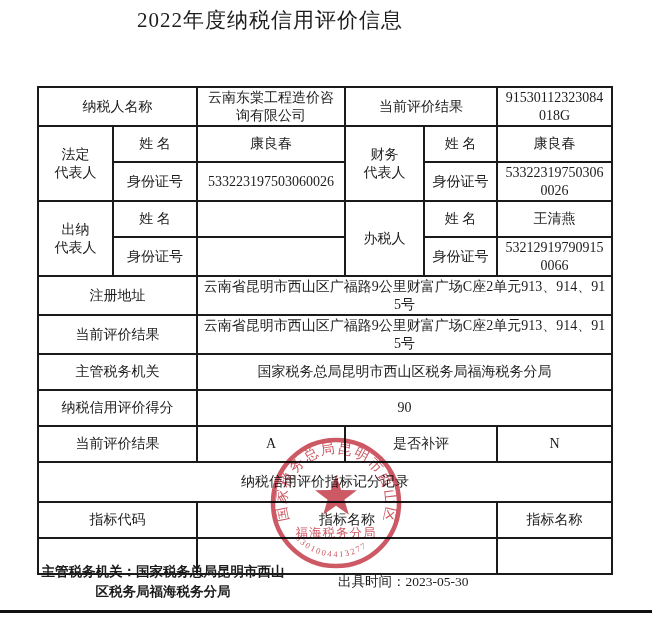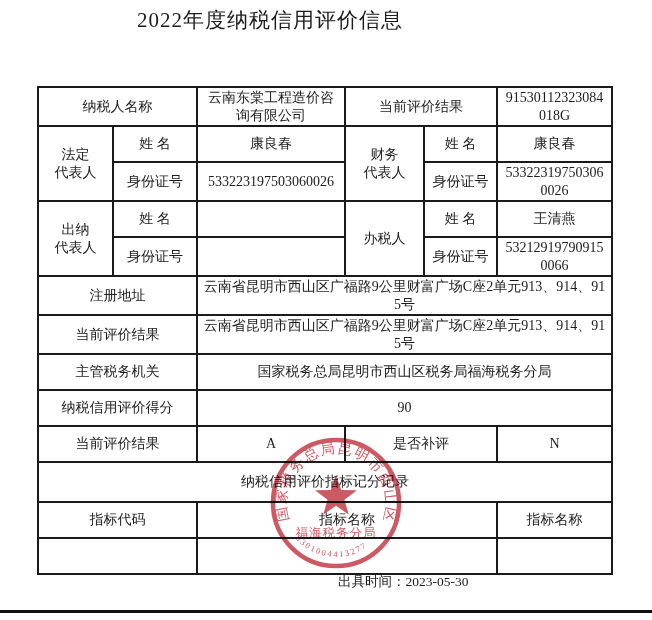--- a/index.html
+++ b/index.html
@@ -173,17 +173,18 @@
     <path d="M70,38 L75.2,52.9 L90.9,53.2 L78.4,62.7 L82.9,77.8 L70,68.8 L57.1,77.8 L61.6,62.7 L49.1,53.2 L64.8,52.9 Z" fill="#c5424e"></path>
     <text font-size="14.5" fill="#c5424e" font-family="Liberation Serif, DejaVu Serif, serif">
       <textPath href="#ringPath" startOffset="0" textLength="240">国家税务总局昆明市西山区税务局</textPath>
     </text>
     <text x="70" y="100" text-anchor="middle" font-size="12.5" letter-spacing="1" fill="#c5424e" font-family="Liberation Serif, DejaVu Serif, serif">福海税务分局</text>
     <text font-size="8.5" fill="#c5424e" font-family="Liberation Serif, DejaVu Serif, serif">
       <textPath href="#codePath" startOffset="4" textLength="78">5301004413277</textPath>
     </text>
   </svg>
 
+  <div class="footer-left">主管税务机关：国家税务总局昆明市西山区税务局福海税务分局</div>
   <div class="footer-right">出具时间：2023-05-30</div>
 
   <div class="bottom-rule"></div>
 
 </div>
 
 </body></html>

